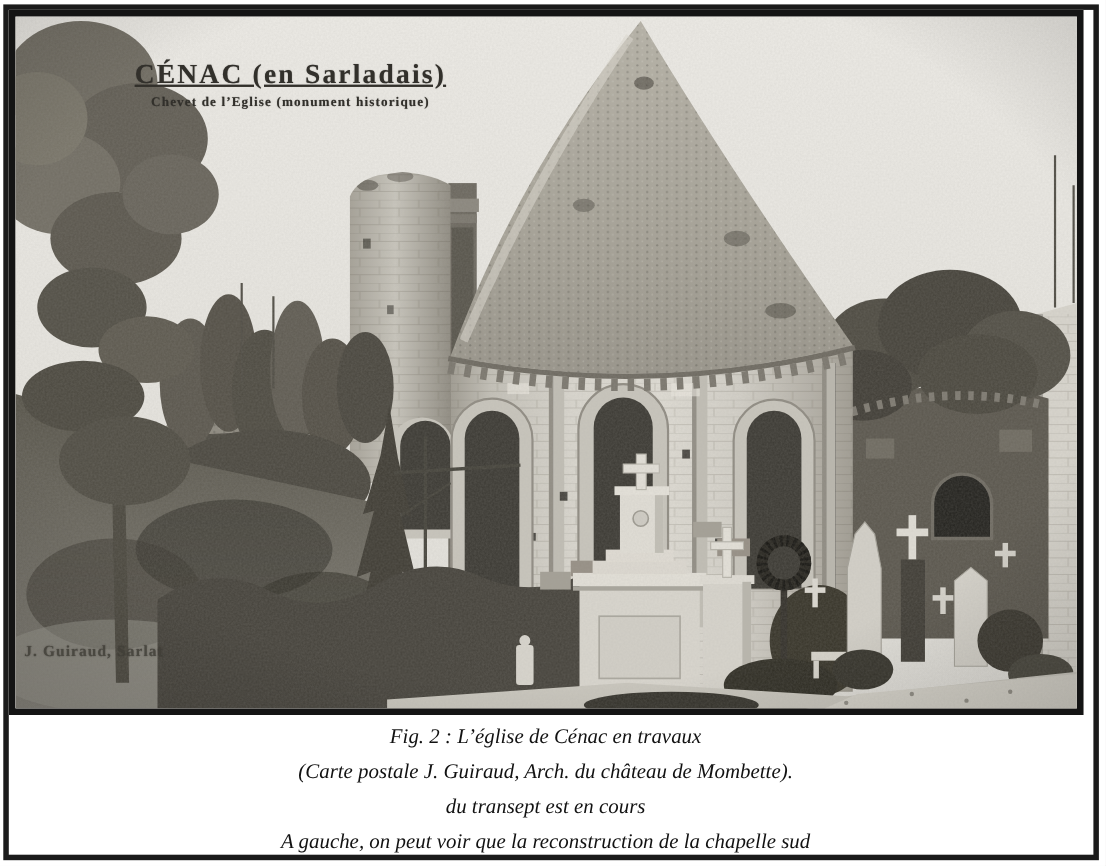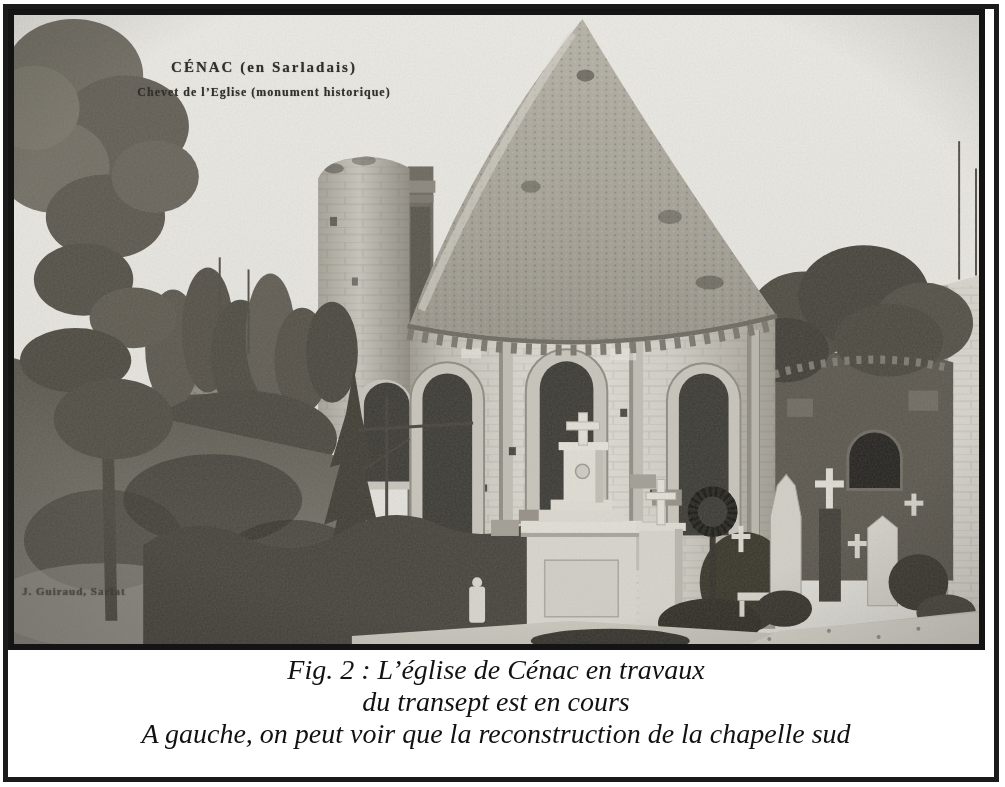--- a/index.html
+++ b/index.html
@@ -16,32 +16,32 @@
     position:absolute; left:0; top:0; width:977px; height:641px;
     border:6px solid #141414; background:#e9e7e2; overflow:hidden;
   }
   .postcard-photo svg { display:block; width:965px; height:629px; filter:blur(.3px); }
 
   .postcard-title {
     position:absolute; left:60px; top:40px; width:380px; text-align:center;
     color:#32302b; font-weight:bold; line-height:25px;
     text-shadow:0 0 1px rgba(50,48,43,.55);
   }
-  .postcard-title .l1 { font-size:15px; letter-spacing:2px; }
+  .postcard-title .l1 { font-size:25px; letter-spacing:2px;text-decoration:underline; }
   .postcard-title .l2 { font-size:12px; letter-spacing:1px; }
 
   .photographer-credit {
     position:absolute; left:8px; top:570px;
-    font-size:11px; font-weight:bold; letter-spacing:1px;
+    font-size:14px; font-weight:bold; letter-spacing:1px;
     color:#413f38; opacity:.85; text-shadow:0 0 1.5px rgba(45,44,40,.7);
   }
 
   .figure-caption {
     position:absolute; left:0; right:10px; top:645px; text-align:center;
-    font-style:italic; font-size:28px; line-height:32px; color:#121212;
+    font-style:italic; font-size:19px; line-height:32px; color:#121212;
   }
 </style>
 </head>
 <body>
 
 <div class="page">
   <div class="figure-frame">
 
     <div class="postcard-photo">
       <svg viewBox="0 0 971 623" preserveAspectRatio="none">
@@ -367,18 +367,19 @@
       <div class="postcard-title">
         <div class="l1">CÉNAC (en Sarladais)</div>
         <div class="l2">Chevet de l’Eglise (monument historique)</div>
       </div>
 
       <div class="photographer-credit">J. Guiraud, Sarlat</div>
     </div>
 
     <div class="figure-caption">
       <div>Fig. 2 : L’église de Cénac en travaux</div>
+      <div>(Carte postale J. Guiraud, Arch. du château de Mombette).</div>
       <div>du transept est en cours</div>
       <div>A gauche, on peut voir que la reconstruction de la chapelle sud</div>
     </div>
 
   </div>
 </div>
 
 </body></html>

